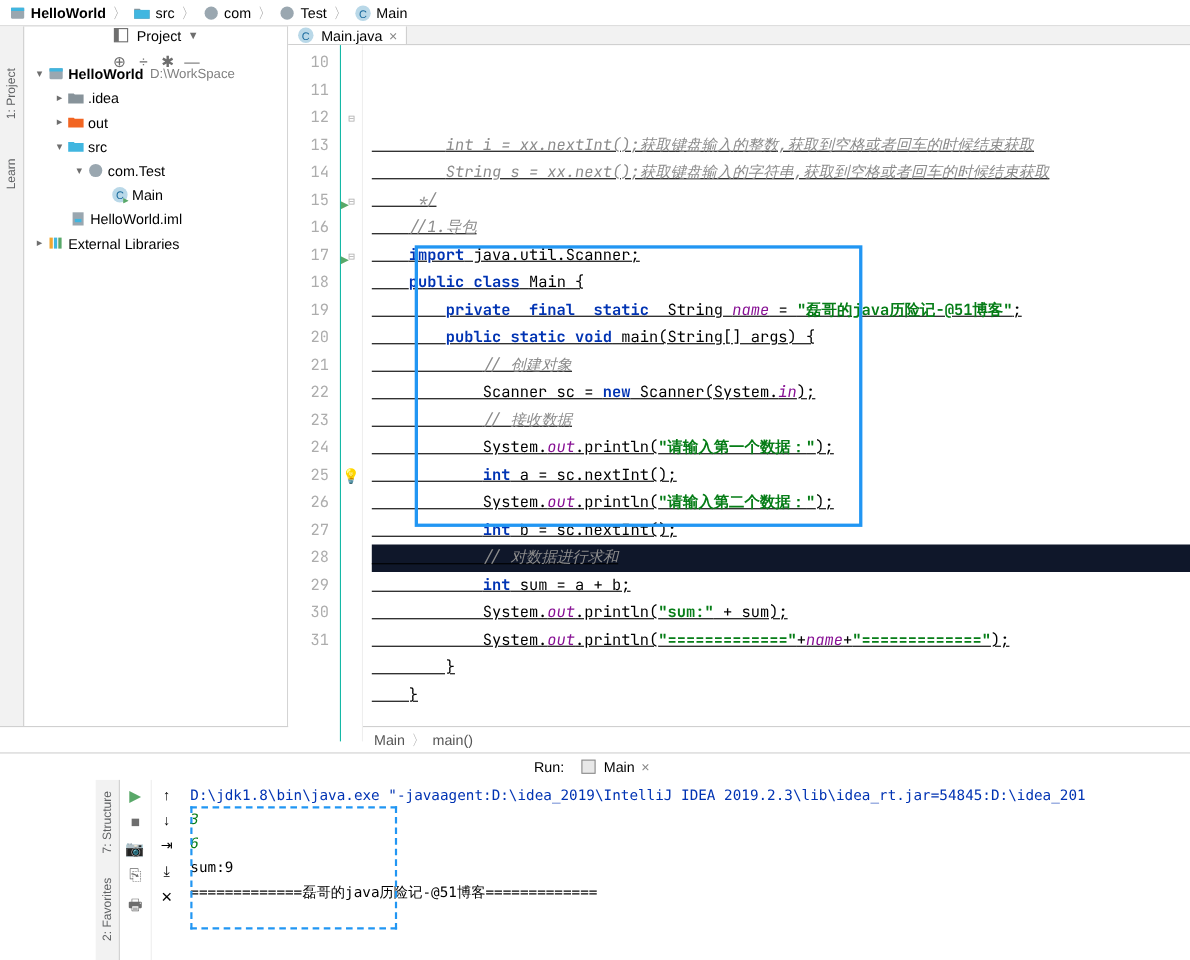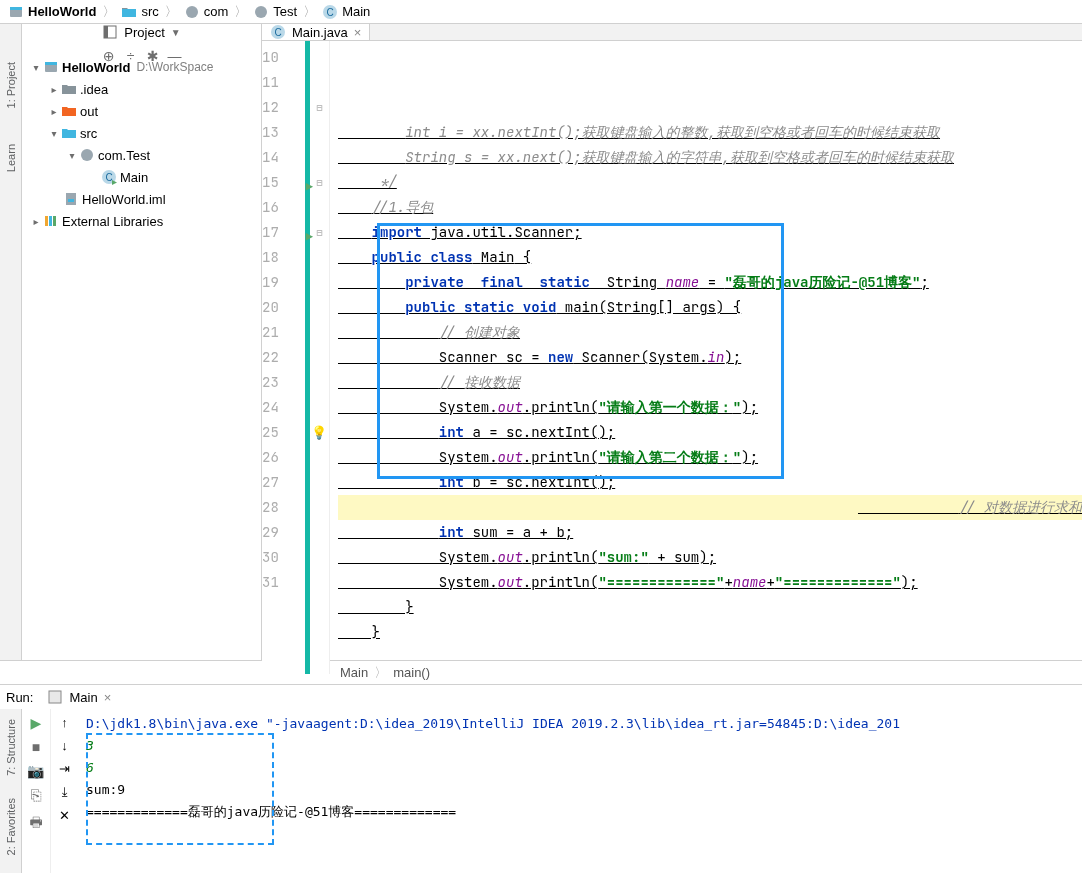--- a/index.html
+++ b/index.html
@@ -27,44 +27,44 @@
 .tree-icon { width: 18px; display: inline-flex; align-items: center; justify-content: center; }
 .tree-label { margin-left: 2px; }
 .tree-path { color: #808080; margin-left: 6px; font-size: 12px; }
 
 .editor-area { flex: 1; display: flex; flex-direction: column; }
 .tab-bar { height: 28px; display: flex; align-items: stretch; background: #f2f2f2; border-bottom: 1px solid #d0d0d0; }
 .file-tab { display: flex; align-items: center; padding: 0 8px; background: #fff; border-right: 1px solid #d0d0d0; gap: 6px; }
 .file-tab .close { color: #888; cursor: pointer; }
 
 .editor-body { flex: 1; display: flex; position: relative; font-family: "JetBrains Mono", Consolas, monospace; font-size: 14px; }
-.gutter { width: 48px; background: #fff; border-right: 5px solid #14b8a6; padding-right: 10px; color: #adadad; line-height: 25px; padding-top: 4px; position: relative;}
+.gutter { width: 48px; background: #fff; border-right: 1px solid #14b8a6; text-align: right; padding-right: 10px; color: #adadad; line-height: 25px; padding-top: 4px; position: relative;}
 .gutter .ln { height: 25px; position: relative; }
 .gutter .run-icon { position: absolute; right: -18px; top: 5px; color: #59a869; font-size: 12px; }
 .marker-col { width: 20px; background: #fff; border-right: 1px solid #eee; padding-top: 4px; }
 .marker-col .mk { height: 25px; display: flex; align-items: center; justify-content: center; }
 .bulb { color: #e8a33d; font-size: 13px; }
 .fold-minus { color: #adadad; font-size: 10px; }
 
 .code-col { flex: 1; padding: 4px 0 4px 8px; line-height: 25px; white-space: pre; position: relative; }
 .code-line { height: 25px; text-decoration: underline; }
-.hl-line { background: #fef9c3; text-align: right; }
+.hl-line { background: #0f172a; }
 .kw { color: #0033b3; font-weight: bold; }
 .str { color: #067d17; font-weight: bold; }
 .com { color: #8c8c8c; font-style: italic; }
 .fld { color: #871094; font-style: italic; }
 .cls { color: #000; }
 
 .blue-box { position: absolute; border: 3px solid #2196f3; pointer-events: none; }
 #code-box { left: 47px; top: 182px; width: 407px; height: 256px; }
 
 .breadcrumb-footer { height: 24px; border-top: 1px solid #d0d0d0; display: flex; align-items: center; padding-left: 340px; color: #555; font-size: 13px; gap: 6px; }
 .bc-sep2 { color: #adadad; }
 
-.run-tool { border-top: 1px solid #d0d0d0; height: 189px; display: flex; flex-direction: column; }
+.run-tool { border-top: 1px solid #d0d0d0; height: 189px; display: flex; flex-direction: column; align-items: center; }
 .run-header { height: 24px; display: flex; align-items: center; padding: 0 6px; gap: 8px; }
 .run-tab { display: flex; align-items: center; gap: 6px; padding: 0 6px; }
 .run-body { flex: 1; display: flex; }
 .side-tabs-left { width: 22px; background: #f2f2f2; border-right: 1px solid #d0d0d0; display: flex; flex-direction: column; align-items: center; padding-top: 4px; }
 .side-tabs-left .lt { writing-mode: vertical-rl; transform: rotate(180deg); font-size: 11px; color: #5f6163; padding: 6px 0; }
 .run-icons { width: 28px; display: flex; flex-direction: column; align-items: center; gap: 8px; padding-top: 6px; }
 .run-icons .ri { color: #6e6e6e; font-size: 14px; cursor: pointer; }
 .run-icons .ri.green { color: #59a869; }
 .run-icons2 { width: 28px; display: flex; flex-direction: column; align-items: center; gap: 8px; padding-top: 6px; border-left: 1px solid #eee;}
 .run-output { flex: 1; padding: 4px 8px; font-family: Consolas, monospace; font-size: 13px; line-height: 22px; overflow: hidden; position: relative; }

